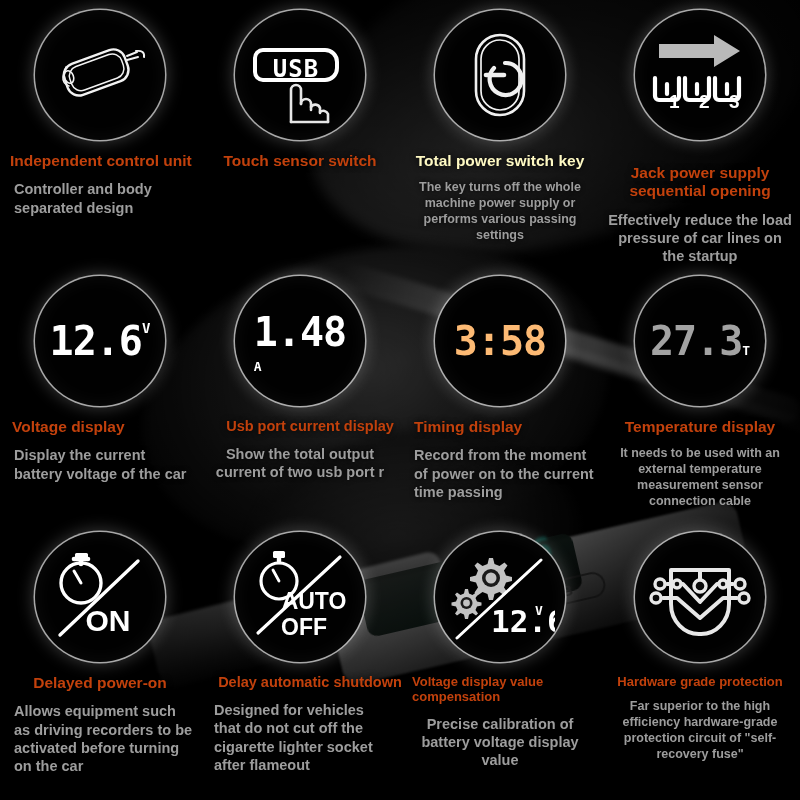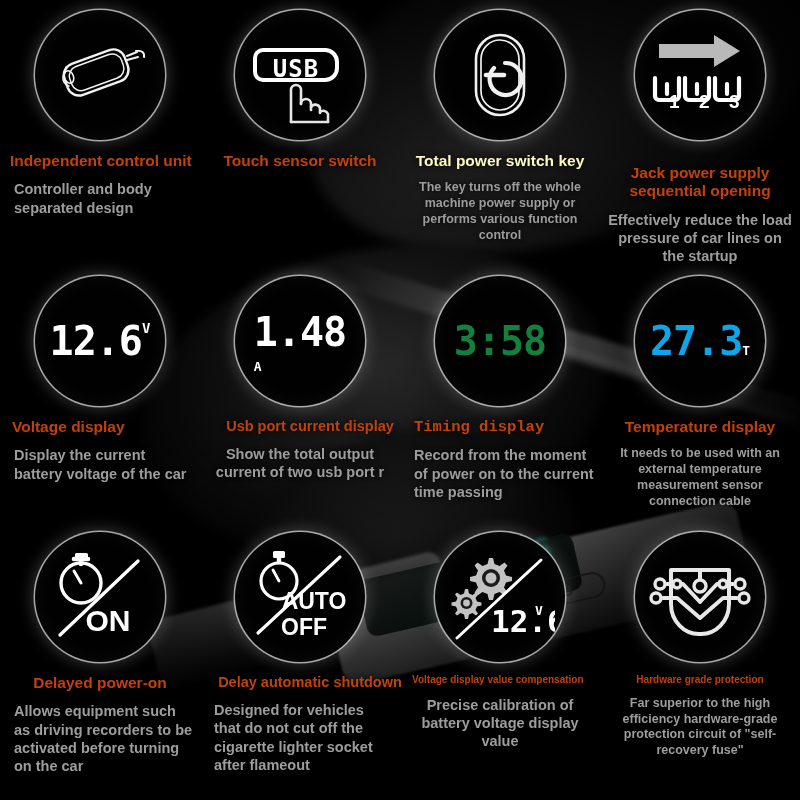--- a/index.html
+++ b/index.html
@@ -95,41 +95,41 @@
   .medal svg { display:block; }
 
   
   .head {
     margin-top:12px; text-align:center; line-height:1.18;
     font-size:15.5px; font-weight:bold; color:#c2410c;
     text-shadow:0 0 6px rgba(0,0,0,.9);
     width:100%;
   }
   .head.white { color:#fef9c3; }
-  .head.small { font-size:10px; }
+  .head.small { font-size:13px; }
   .head.mid { font-size:14.5px;margin-left:20px; }
 
   .body {
     margin-top:10px; line-height:1.26;
     font-size:14.5px; color:#9d9d9d; font-weight:bold;
     text-shadow:0 0 5px rgba(0,0,0,.9);
     width:100%;
   }
   .body.left  { text-align:left; padding-left:8px; }
   .body.center{ text-align:center; }
   .body.small { font-size:12.5px; }
 
   
   .c1 .head{ text-align:left; padding-left:4px;}
   .c1 .body{ padding-left:8px;}
   .c2 .head{ text-align:center;}
   .c3 .head{ text-align:center; }
   .c4 .head{ text-align:center;margin-top:24px; }
   .c5 .head{ text-align:left; padding-left:6px;}
-  .c7 .head{ text-align:left; padding-left:8px;font-family:Liberation Mono, monospace;}
+  .c7 .head{ text-align:left; padding-left:8px;}
   .c9 .head{ text-align:center;}
   .c11 .head{ text-align:left; padding-left:6px;}
   .c12 .head{ text-align:center;}
 
   .seg { font-family:"DejaVu Sans Mono", monospace; }
 </style>
 </head>
 <body>
 
 <div id="bg">
@@ -191,21 +191,21 @@
       <svg width="100" height="100" viewBox="0 0 100 100">
         <g fill="none" stroke="#f0f0f0" stroke-linecap="round">
           <rect x="26" y="10" width="48" height="80" rx="24" stroke-width="2.6"></rect>
           <rect x="31" y="15" width="38" height="70" rx="19" stroke-width="1.7"></rect>
           <path d="M55 38 a16 16 0 1 1 -11 5" stroke-width="4.2"></path>
           <path d="M36 50 h18" stroke-width="4.6"></path>
         </g>
       </svg>
     </div>
     <div class="head white">Total power switch key</div>
-    <div class="body center small">The key turns off the whole machine power supply or performs various function control</div>
+    <div class="body center small">The key turns off the whole machine power supply or performs various passing settings</div>
   </div>
 
   <div class="cell c4">
     <div class="medal">
       <svg width="106" height="106" viewBox="0 0 106 106">
         <g fill="#b9b9b9">
           <path d="M12 22 h55 v-9 l26 16 -26 16 v-9 h-55 z"></path>
         </g>
         <g fill="none" stroke="#ffffff" stroke-width="4.2" stroke-linejoin="round" stroke-linecap="round">
           <path d="M8 56 v18 a4 4 0 0 0 4 4 h16 a4 4 0 0 0 4 -4 v-18"></path>
@@ -243,30 +243,30 @@
         <span class="seg" style="font-size:40px;font-weight:bold;color:#fff;letter-spacing:-1px;">1.48</span>
         <span class="seg" style="font-size:13px;font-weight:bold;color:#fff;margin-top:4px;">A</span>
       </div>
     </div>
     <div class="head mid">Usb port current display</div>
     <div class="body center">Show the total output current of two usb port r</div>
   </div>
 
   <div class="cell c7">
     <div class="medal r2">
-      <span class="seg" style="font-size:40px;font-weight:bold;color:#15803d;letter-spacing:-1px;">3:58</span>
+      <span class="seg" style="font-size:40px;font-weight:bold;color:#fdba74;letter-spacing:-1px;">3:58</span>
     </div>
     <div class="head">Timing display</div>
     <div class="body left">Record from the moment of power on to the current time passing</div>
   </div>
 
   <div class="cell c8">
     <div class="medal r2">
       <div style="display:flex;align-items:flex-end;">
-        <span class="seg" style="font-size:40px;font-weight:bold;color:#0ea5e9;letter-spacing:-1px;">27.3</span>
+        <span class="seg" style="font-size:40px;font-weight:bold;color:#a3a3a3;letter-spacing:-1px;">27.3</span>
         <span class="seg" style="font-size:13px;font-weight:bold;color:#fff;margin-bottom:6px;">T</span>
       </div>
     </div>
     <div class="head">Temperature display</div>
     <div class="body center small">It needs to be used with an external temperature measurement sensor connection cable</div>
   </div>
 
   <div class="cell c9">
     <div class="medal r3">
       <svg width="108" height="108" viewBox="0 0 108 108">

